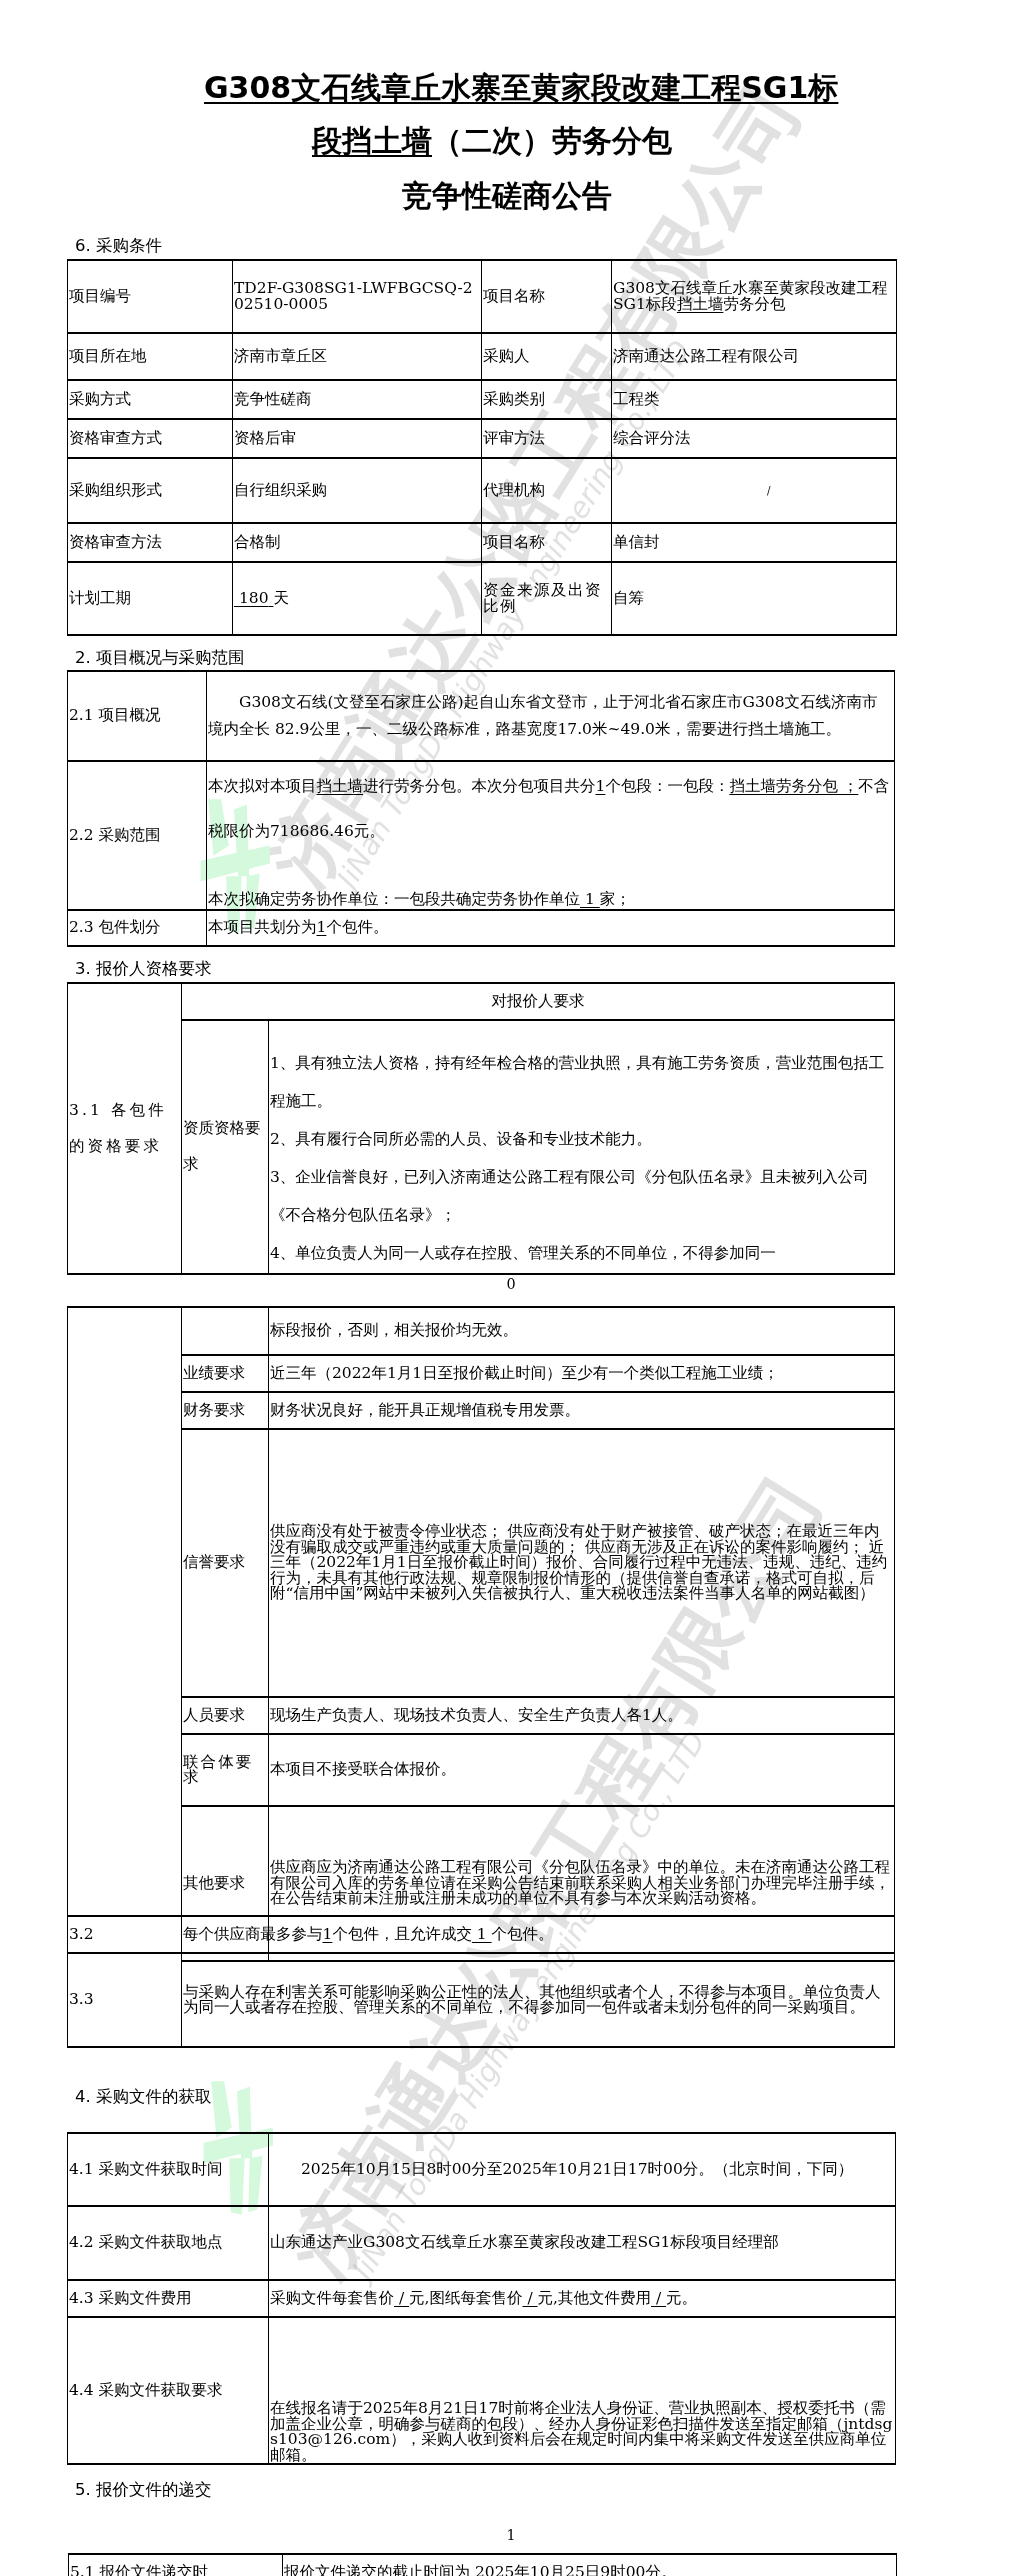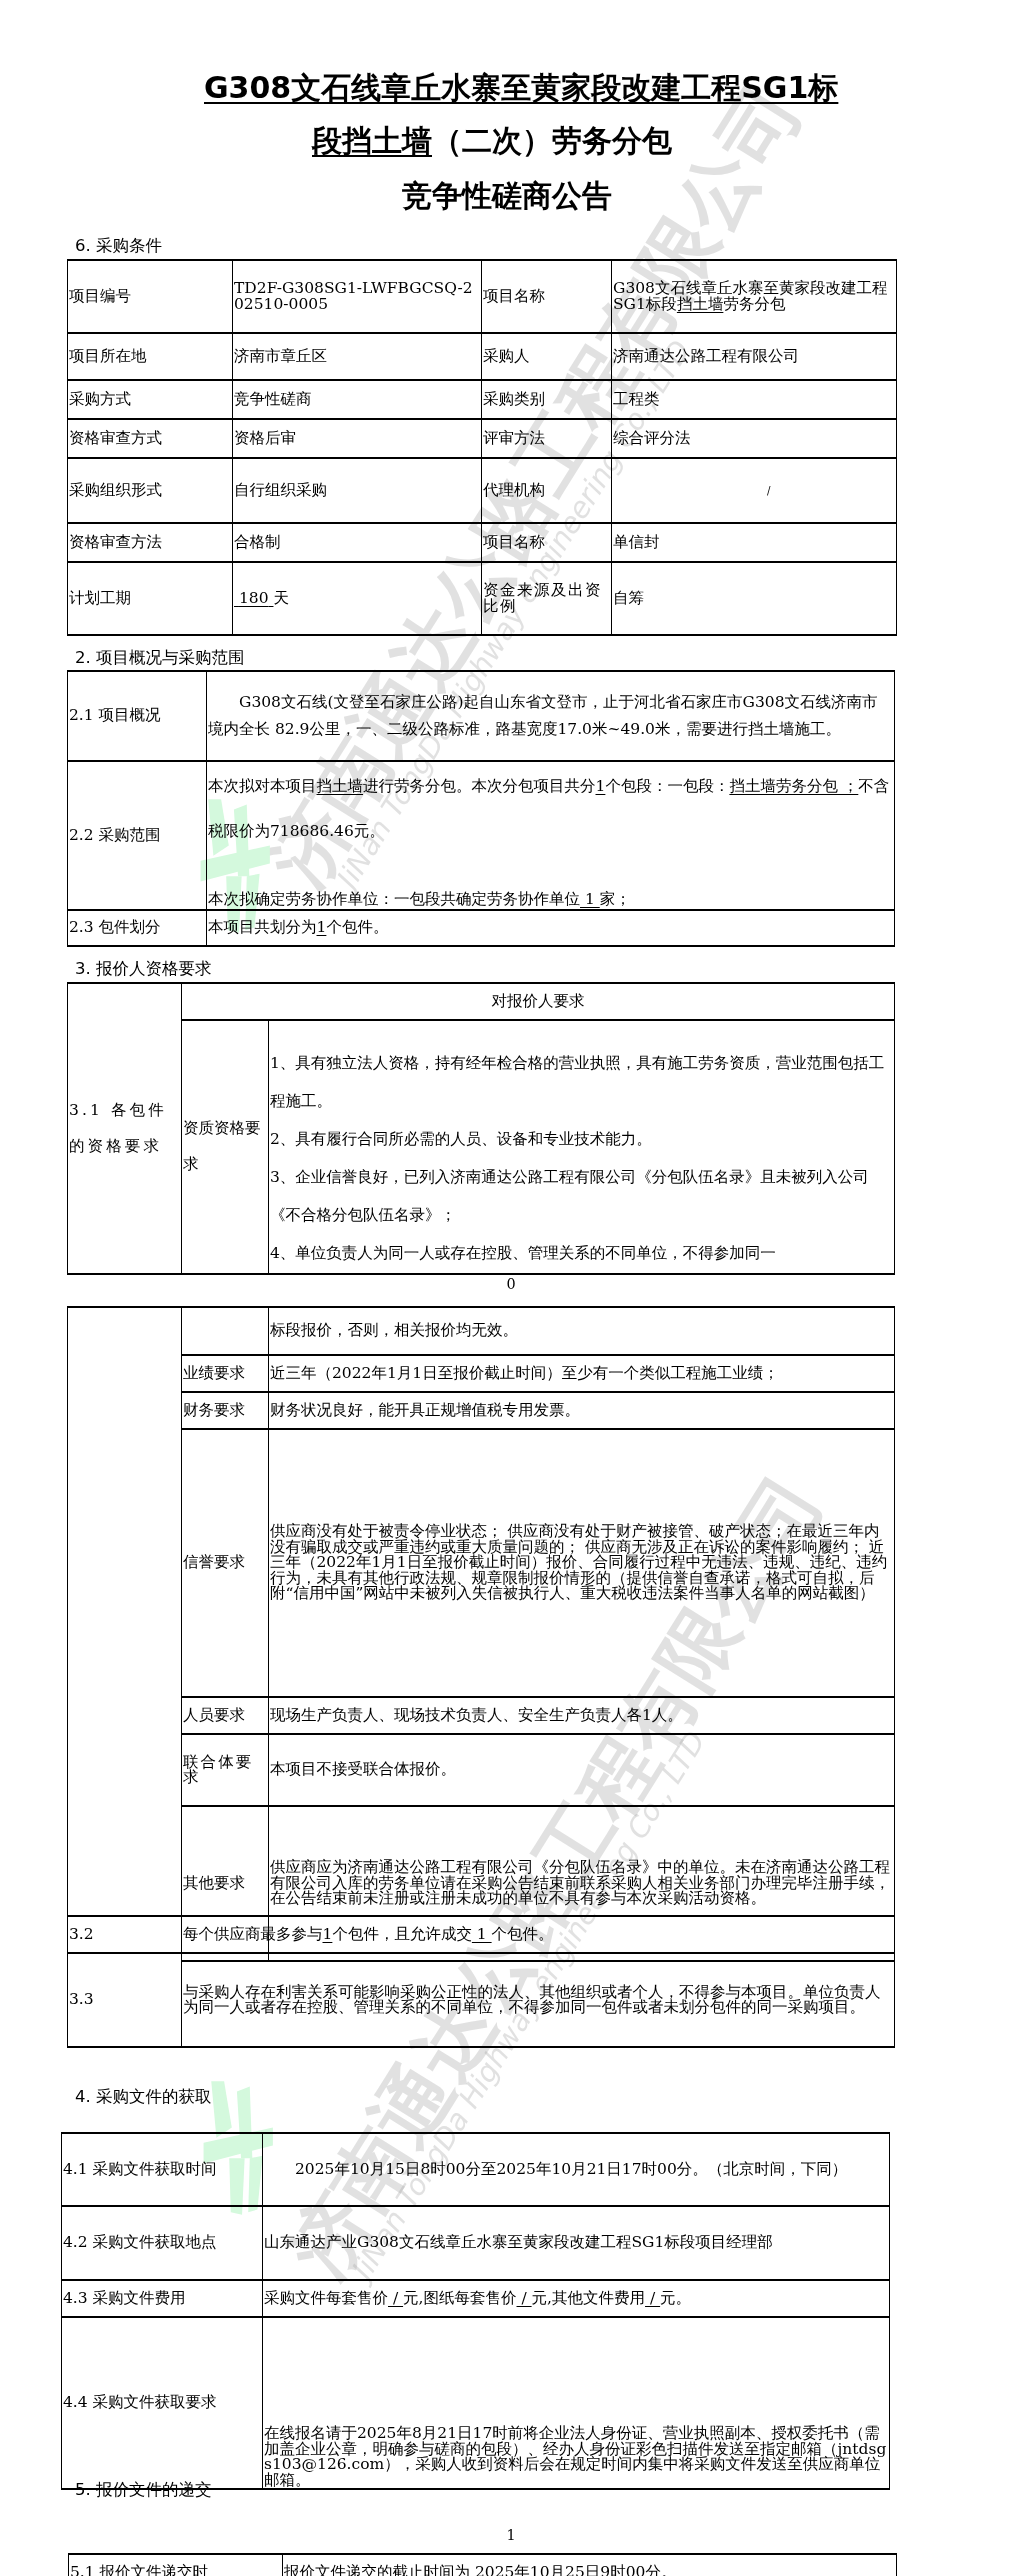--- a/index.html
+++ b/index.html
@@ -224,39 +224,39 @@
     </tr>
     <tr style="height:94px">
       <td>3.3</td>
       <td class="ml2">与采购人存在利害关系可能影响采购公正性的法人、其他组织或者个人，不得参与本项目。单位负责人为同一人或者存在控股、管理关系的不同单位，不得参加同一包件或者未划分包件的同一采购项目。</td>
     </tr>
   </tbody>
     </table>
 
   <div class="section-h" style="top:2089px;">4. 采购文件的获取</div>
 
-  <table class="grid" style="left:61px; top:2132px; width:828px;border-radius:26px;">
+  <table class="grid" style="left:67px; top:2132px; width:828px;border-radius:26px;">
     <colgroup>
         <col style="width:201px">
         <col style="width:627px">
       </colgroup>
     <tbody>
         <tr style="height:73px">
       <td>4.1 采购文件获取时间</td>
       <td class="ind" style="line-height:2.3">2025年10月15日8时00分至2025年10月21日17时00分。（北京时间，下同）</td>
     </tr>
     <tr style="height:74px">
       <td>4.2 采购文件获取地点</td>
       <td class="ml">山东通达产业G308文石线章丘水寨至黄家段改建工程SG1标段项目经理部</td>
     </tr>
     <tr style="height:37px">
       <td>4.3 采购文件费用</td>
       <td><span>采购文件每套售价</span><span class="u1"> / </span><span>元,图纸每套售价</span><span class="u1"> / </span><span>元,其他文件费用</span><span class="u1"> / </span><span>元。</span></td>
     </tr>
-    <tr style="height:172px">
+    <tr style="height:147px">
       <td>4.4 采购文件获取要求</td>
       <td class="ml2" style="vertical-align:bottom">在线报名请于2025年8月21日17时前将企业法人身份证、营业执照副本、授权委托书（需加盖企业公章，明确参与磋商的包段）、经办人身份证彩色扫描件发送至指定邮箱（jntdsgs103@126.com），采购人收到资料后会在规定时间内集中将采购文件发送至供应商单位邮箱。</td>
     </tr>
   </tbody>
     </table>
 
   <div class="section-h" style="top:2482px;">5. 报价文件的递交</div>
   <div class="pgnum" style="top:2527px;">1</div>
 
   <table class="grid" style="left:68px; top:2553px; width:827px;">

